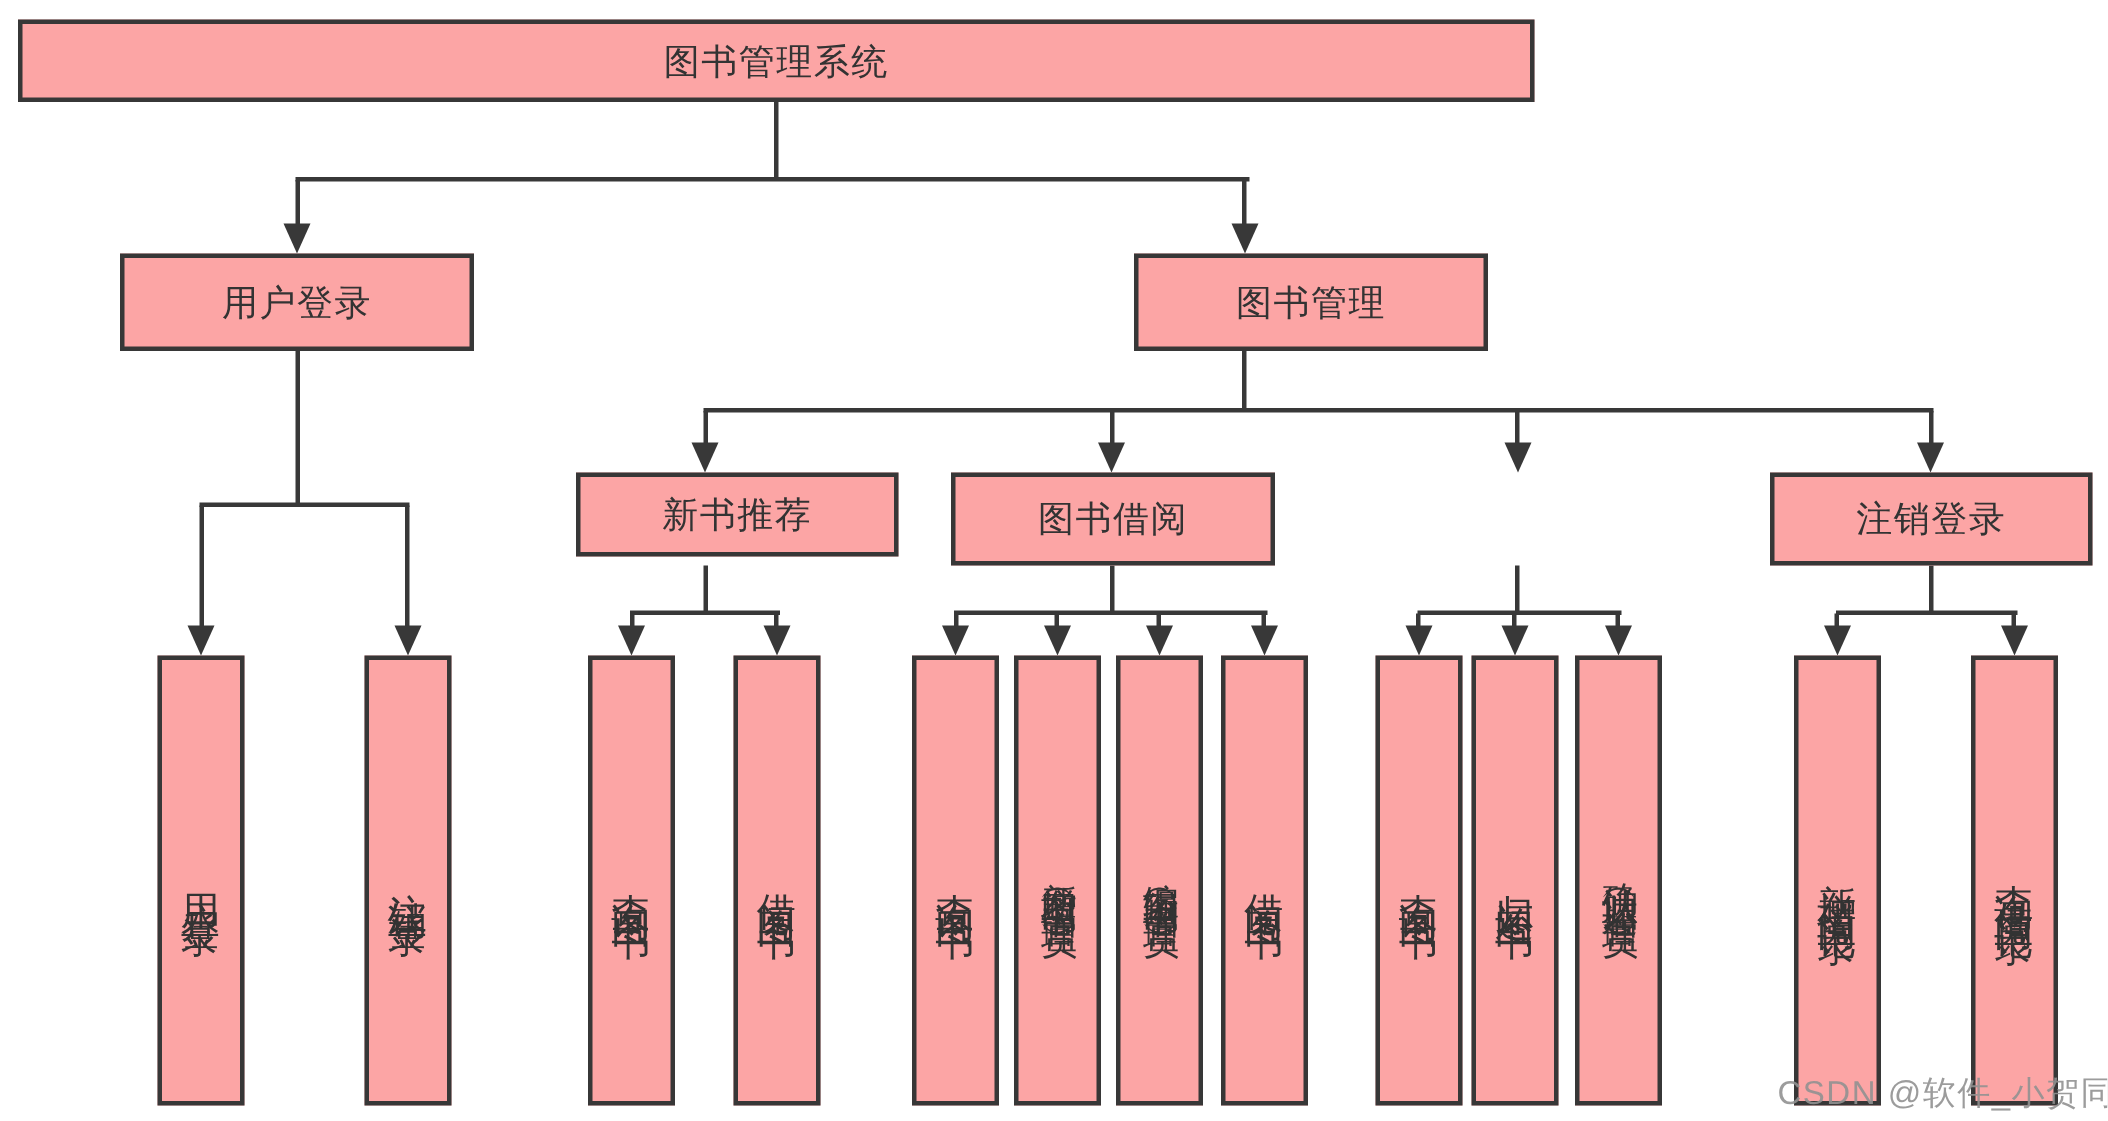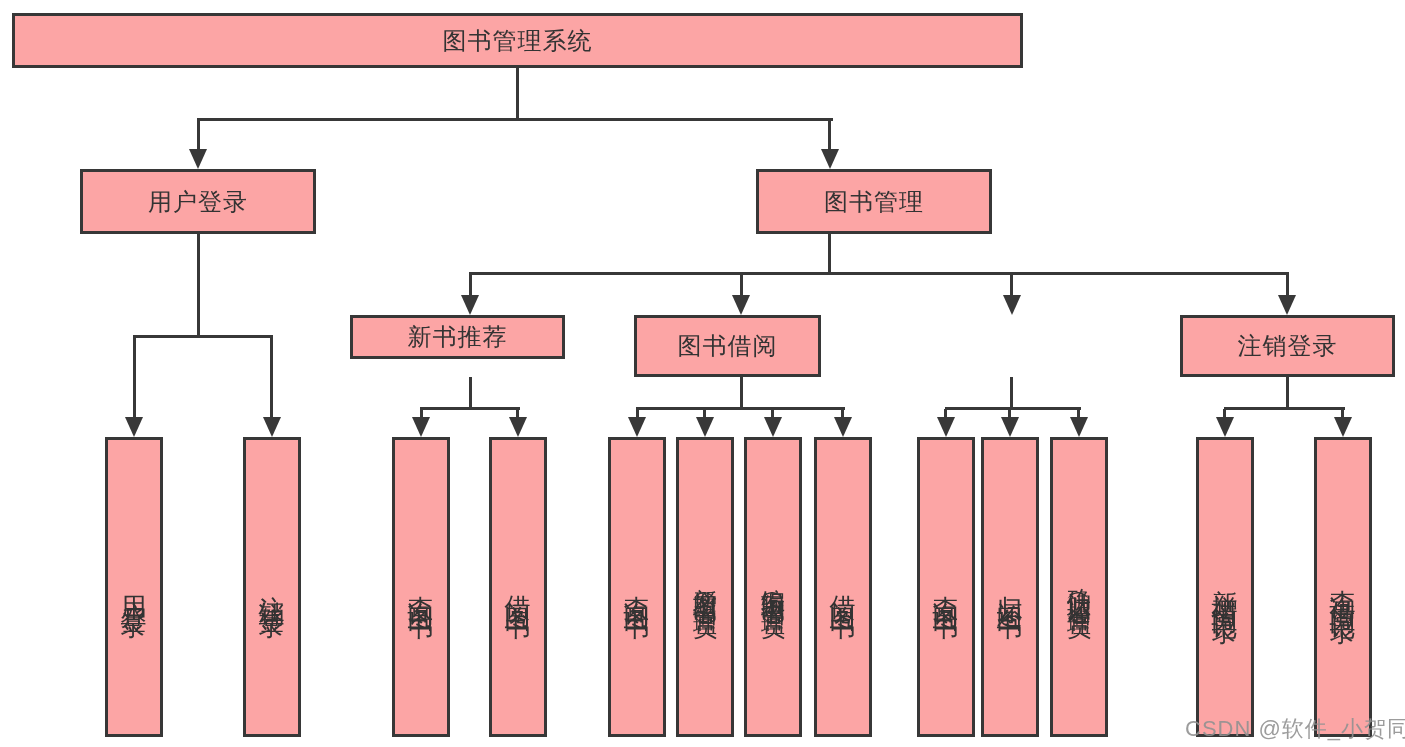--- a/index.html
+++ b/index.html
@@ -60,24 +60,24 @@
     <span>图书管理系统</span>
   </div>
 
   <div class="box" style="left:80px;top:169px;width:236px;height:65px;">
     <span>用户登录</span>
   </div>
   <div class="box" style="left:712px;top:169px;width:236px;height:65px;margin-left:44px;">
     <span>图书管理</span>
   </div>
 
-  <div class="box" style="left:350px;top:315px;width:215px;height:44px;text-align:center;">
+  <div class="box" style="left:384px;top:315px;width:215px;height:56px;text-align:center;">
     <span>新书推荐</span>
   </div>
-  <div class="box" style="left:634px;top:315px;width:187px;height:62px;">
+  <div class="box" style="left:634px;top:315px;width:216px;height:62px;">
     <span>图书借阅</span>
   </div>
   <div class="box" style="left:1180px;top:315px;width:215px;height:62px;">
     <span>注销登录</span>
   </div>
 
   <div class="box leaf" style="left:105px;top:437px;width:58px;height:300px;">
     <span>用户登录</span>
   </div>
   <div class="box leaf" style="left:243px;top:437px;width:58px;height:300px;">

